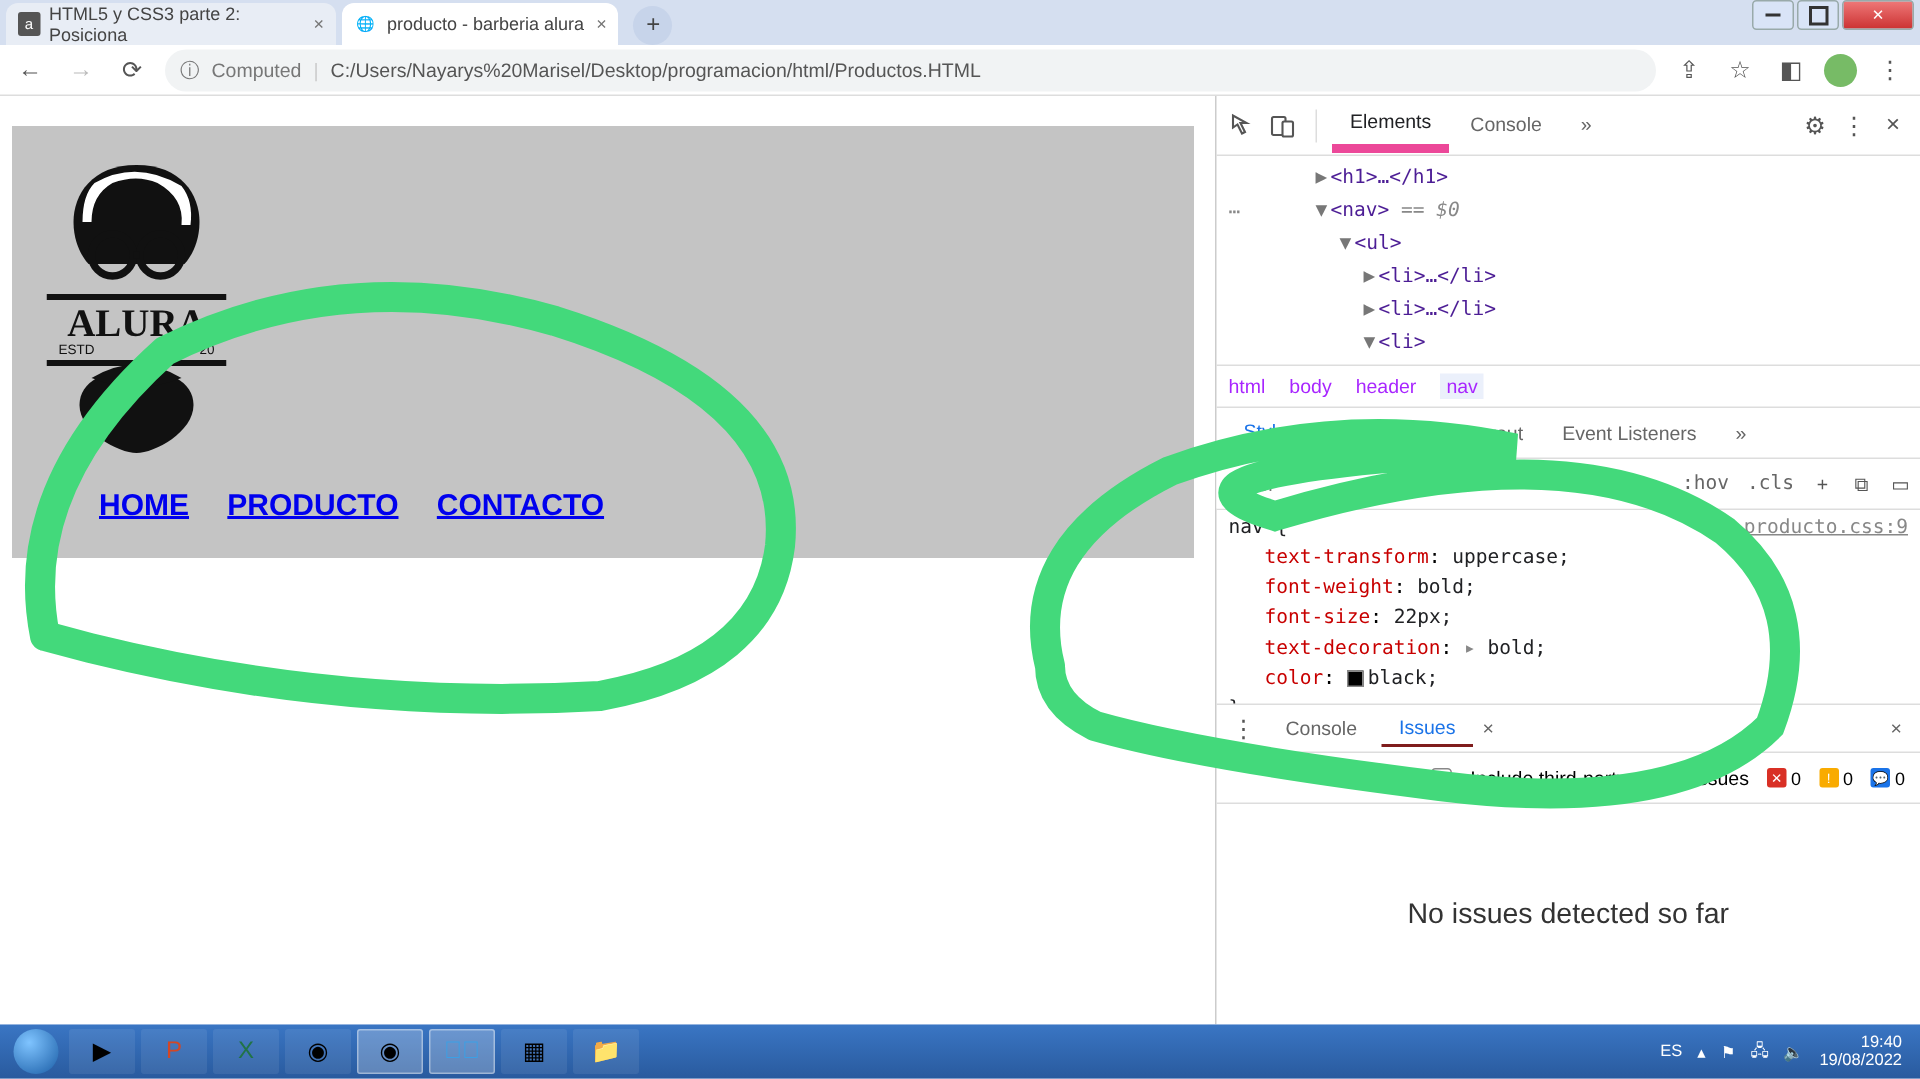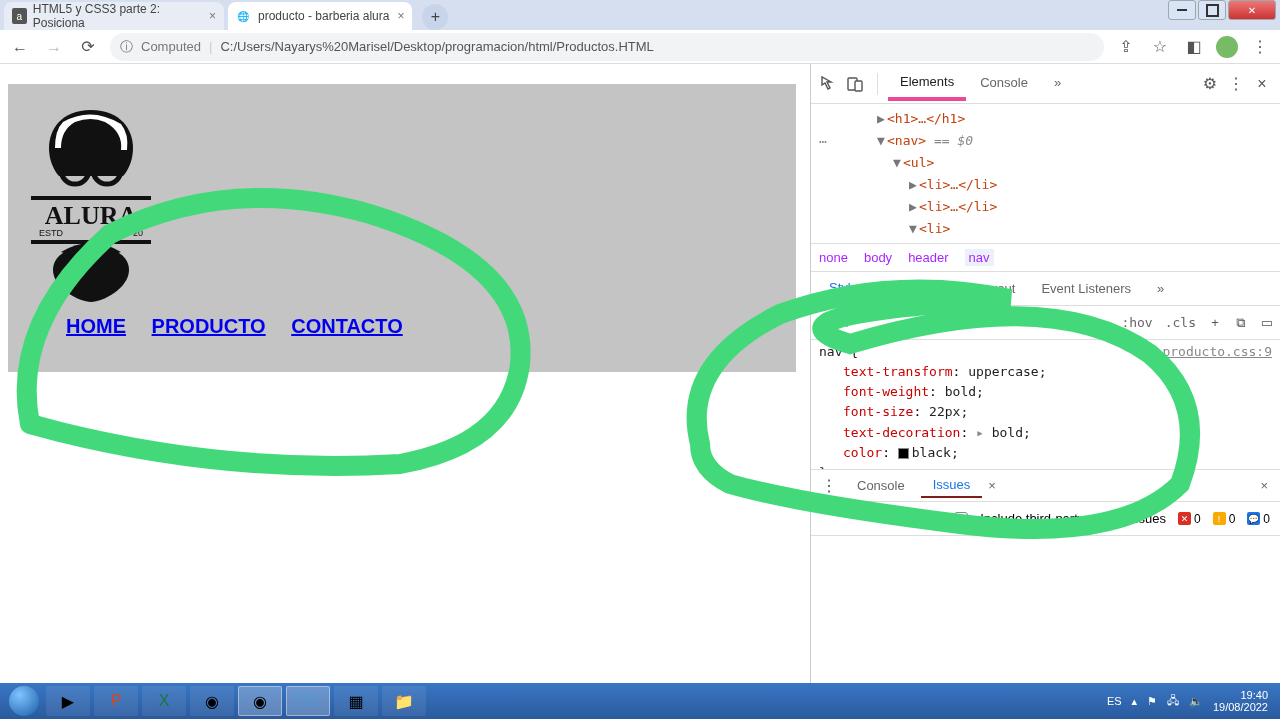--- a/index.html
+++ b/index.html
@@ -29,37 +29,37 @@
   .omni-icon{ font-size:13px; color:#777; display:flex; align-items:center; gap:4px;}
   .right-icons{ display:flex; gap:10px; align-items:center;}
   .avatar-dot{ width:22px; height:22px; border-radius:50%; background:#7b6; }
 
   
   .viewport { position:absolute; top:64px; left:0; right:0; bottom:0; background:#fff; overflow:hidden;}
   .page-left { position:absolute; left:0; top:0; width:805px; bottom:0; background:#fff;}
   .page-header { margin:20px 0 0 8px; width:788px; height:288px; background:#c4c4c4; padding:10px 12px 0 18px;}
   .logo-box { width:130px; height:220px; display:flex; flex-direction:column; align-items:center; justify-content:center; }
   .logo-box svg{ width:120px;}
-  .nav-links { margin-top:1px; margin-left:40px; font-size:20px; font-weight:bold; text-transform:uppercase;}
+  .nav-links { margin-top:12px; margin-left:40px; font-size:20px; font-weight:bold; text-transform:uppercase;}
   .nav-links a { color:#0000ee; text-decoration:underline; margin-right:20px;}
 
   
   .annot svg { position:absolute; top:0; left:0; pointer-events:none;}
 
   
   .devtools { position:absolute; top:0; right:0; width:470px; bottom:0; background:#fff; border-left:1px solid #ccc; display:flex; flex-direction:column; font-size:13px;}
   .dt-top { height:40px; border-bottom:1px solid #ddd; display:flex; align-items:center; padding:0 6px; gap:2px;}
   .dt-topsep{ width:1px; height:22px; background:#ddd; margin:0 8px;}
   .dt-tab{ padding:8px 12px; color:#666; border-bottom:2px solid transparent;}
-  .dt-tab.active{ color:#202124; border-bottom:4px solid #ec4899;}
+  .dt-tab.active{ color:#202124; border-bottom:6px solid #ec4899;}
   .dt-gear{ margin-left:auto;}
   .dt-elements { flex:0 0 140px; overflow:hidden; position:relative; border-bottom:1px solid #ddd; padding:4px 0 0 50px; font-family:Consolas, monospace; font-size:13px; line-height:1.7;}
   .dt-elements .row{ white-space:nowrap;}
   .arr{ display:inline-block; width:10px; color:#777;}
-  .tag{ color:#c2410c;text-align:right;}
+  .tag{ color:#4c1d95;text-align:right;}
   .eq0{ color:#888; font-style:italic;}
   .hl-row{ background:#e8eefb; position:absolute; left:0; right:0; height:20px; top:26px; z-index:-1;}
   .dt-elements .dots{ position:absolute; left:8px; top:27px; color:#888;}
   .crumbs{ height:28px; border-bottom:1px solid #ddd; display:flex; align-items:center; padding:0 8px; gap:16px; font-size:13px;}
   .crumbs span{ color:#90f; opacity:.85;}
   .crumbs span.sel{ background:#e8eefb; padding:1px 4px;}
   .dt-tabs2{ height:34px; border-bottom:1px solid #ddd; display:flex; align-items:center; padding:0 6px; gap:2px;}
   .dt-subtab{ padding:6px 12px; color:#666;}
   .dt-subtab.active{ color:#1a73e8; border-bottom:2px solid #1a73e8;}
   .filterbar{ height:34px; border-bottom:1px solid #ddd; display:flex; align-items:center;}
@@ -204,21 +204,21 @@
               <div class="row" style="padding-left: 16px;"><span class="arr">▶</span><span class="tag">&lt;h1&gt;…&lt;/h1&gt;</span></div>
               <div class="row" style="padding-left: 16px;"><span class="arr">▼</span><span class="tag">&lt;nav&gt;</span> <span class="eq0">== $0</span></div>
               <div class="row" style="padding-left: 32px;"><span class="arr">▼</span><span class="tag">&lt;ul&gt;</span></div>
               <div class="row" style="padding-left: 48px;"><span class="arr">▶</span><span class="tag">&lt;li&gt;…&lt;/li&gt;</span></div>
               <div class="row" style="padding-left: 48px;"><span class="arr">▶</span><span class="tag">&lt;li&gt;…&lt;/li&gt;</span></div>
               <div class="row" style="padding-left: 48px;"><span class="arr">▼</span><span class="tag">&lt;li&gt;</span></div>
             </div>
         </div>
 
         <div class="crumbs">
-          <span>none</span>
+          <span>html</span>
           <span>body</span>
           <span>header</span>
           <span class="sel">nav</span>
         </div>
 
         <div class="dt-tabs2">
           <div class="dt-subtab active">Styles</div>
           <div class="dt-subtab">Computed</div>
           <div class="dt-subtab">Layout</div>
           <div class="dt-subtab">Event Listeners</div>
@@ -266,20 +266,21 @@
             </span>
           <span class="cnt">
               <span class="sq" style="background:#f9ab00;">!</span>
               <span>0</span>
             </span>
           <span class="cnt">
               <span class="sq" style="background:#1a73e8;">💬</span>
               <span>0</span>
             </span>
         </div>
+        <div class="issue-body">No issues detected so far</div>
       </div>
 
       <div class="annot">
         <svg width="1280" height="660">
           <path d="M 30 360 Q 10 260 110 170 Q 230 110 370 150 Q 530 200 520 300 Q 510 380 400 400 Q 230 410 60 368 L 30 360" fill="none" stroke="#43d97b" stroke-width="20" stroke-linecap="round"></path>
           <path d="M 700 380 Q 680 300 780 250 Q 890 210 1010 235 Q 750 250 850 280 Q 1050 220 1150 290 Q 1210 340 1180 420 Q 1120 480 960 460 Q 800 440 730 420 Q 700 405 700 380" fill="none" stroke="#43d97b" stroke-width="20" stroke-linecap="round"></path>
         </svg>
       </div>
     </div>
   </div>

